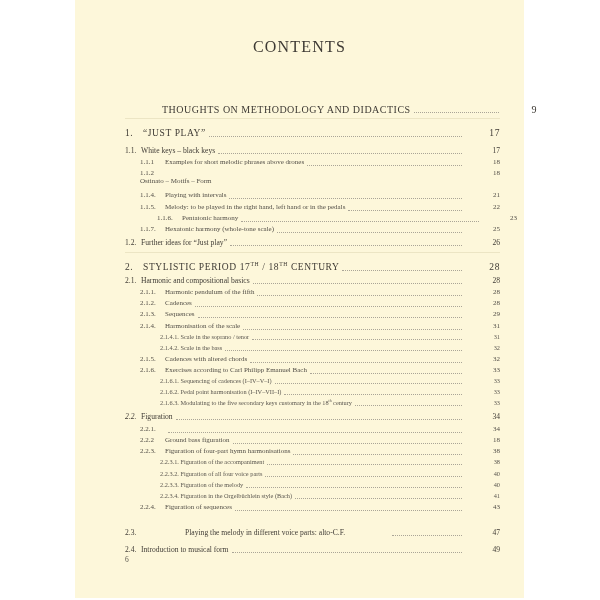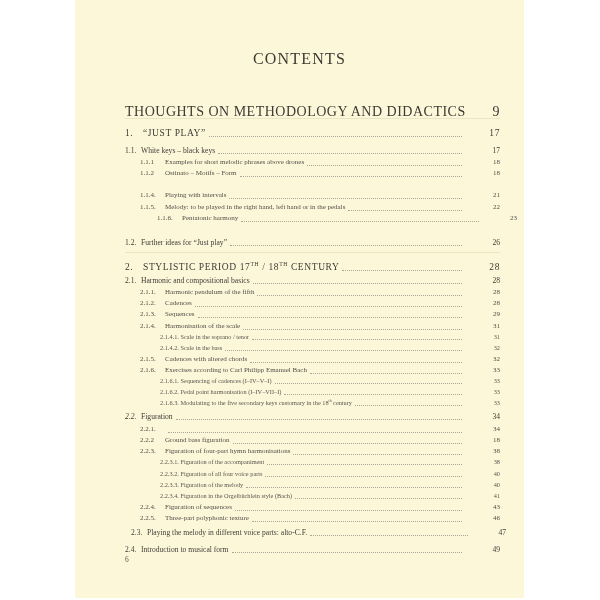--- a/index.html
+++ b/index.html
@@ -1,32 +1,32 @@
 <!DOCTYPE html>
 <html><head>
 <meta charset="utf-8">
 <style>
   html, body { margin:0; padding:0; background:#ffffff; }
   body { width:600px; height:600px; position:relative; overflow:hidden;
          font-family:"Liberation Serif","DejaVu Serif",serif; color:#4a4640; }
   .page { position:absolute; left:75px; top:0; width:449px; height:598px;
           background:#fdf7da; }
   .title { position:absolute; left:0; width:100%; top:38px; text-align:center;
-           font-size:16px; letter-spacing:1.2px; color:#3e3a34;margin-top:12px; }
+           font-size:16px; letter-spacing:1.2px; color:#3e3a34; }
   .toc { position:absolute; left:0; top:0; width:100%; height:100%; }
   .row { position:absolute; left:0; width:100%; display:flex; align-items:baseline;
          white-space:nowrap; }
   .row .num { flex:0 0 auto; }
   .row .txt { flex:0 0 auto; }
   .row .lead { flex:1 1 auto; overflow:hidden; margin:0 3px; color:#9a958a;
                border-bottom:1px dotted #aaa597; height:0; align-self:center;
                transform:translateY(3px); }
   .row .pg { position:absolute; right:24px; text-align:right; }
   
-  .l0 { font-size:14px; letter-spacing:0.5px; color:#3e3a34; }
+  .l0 { font-size:10px; letter-spacing:0.5px; color:#3e3a34;margin-left:37px; }
   .l1 { font-size:9.5px; letter-spacing:0.6px; color:#3e3a34; }
   .l2 { font-size:7.6px; color:#403c36;align-items:center; }
   .l3 { font-size:7px; color:#524e47; }
   .l4 { font-size:6.3px; color:#5a564f; }
   .rule { position:absolute; left:50px; right:24px; height:0; border-top:1px solid #ece5c4; }
   .footer-num { position:absolute; left:50px; top:555px; font-size:7.5px; color:#5a564f; }
   sup { font-size:60%; vertical-align:super; line-height:0; }
 </style>
 </head>
 <body>
@@ -50,21 +50,21 @@
         <span class="txt">White keys – black keys</span>
         <span class="lead" style="margin-right: 38px;"></span>
         <span class="pg" style="right: 0px;">17</span>
       </div>
       <div class="row l3" style="top: 158px; left: 65px; width: 360px;">
         <span class="num" style="width: 25px; display: inline-block;">1.1.1</span>
         <span class="txt">Examples for short melodic phrases above drones</span>
         <span class="lead" style="margin-right: 38px;"></span>
         <span class="pg" style="right: 0px;">18</span>
       </div>
-      <div class="row l3" style="top: 169px; left: 65px; width: 360px;">
+      <div class="row l3" style="top: 169px; left: 65px; width: 360px; flex-direction: column;">
         <span class="num" style="width: 25px; display: inline-block;">1.1.2</span>
         <span class="txt">Ostinato – Motifs – Form</span>
         <span class="lead" style="margin-right: 38px;"></span>
         <span class="pg" style="right: 0px;">18</span>
       </div>
       <div class="row l3" style="top: 191px; left: 65px; width: 360px;">
         <span class="num" style="width: 25px; display: inline-block;">1.1.4.</span>
         <span class="txt">Playing with intervals</span>
         <span class="lead" style="margin-right: 38px;"></span>
         <span class="pg" style="right: 0px;">21</span>
@@ -74,20 +74,26 @@
         <span class="txt">Melody: to be played in the right hand, left hand or in the pedals</span>
         <span class="lead" style="margin-right: 38px;"></span>
         <span class="pg" style="right: 0px;">22</span>
       </div>
       <div class="row l3" style="top: 214px; left: 82px; width: 360px; justify-content: space-between;">
         <span class="num" style="width: 25px; display: inline-block;">1.1.6.</span>
         <span class="txt">Pentatonic harmony</span>
         <span class="lead" style="margin-right: 38px;"></span>
         <span class="pg" style="right: 0px;">23</span>
       </div>
+      <div class="row l3" style="top: 225px; left: 65px; width: 360px;">
+        <span class="num" style="width: 25px; display: inline-block;">1.1.7.</span>
+        <span class="txt">Hexatonic harmony (whole-tone scale)</span>
+        <span class="lead" style="margin-right: 38px;"></span>
+        <span class="pg" style="right: 0px;">25</span>
+      </div>
       <div class="row l2" style="top: 238px; left: 50px; width: 375px;">
         <span class="num" style="width: 16px; display: inline-block;">1.2.</span>
         <span class="txt">Further ideas for “Just play”</span>
         <span class="lead" style="margin-right: 38px;"></span>
         <span class="pg" style="right: 0px;">26</span>
       </div>
       <div class="row l1" style="top: 262px; left: 50px; width: 375px;">
         <span class="num" style="width: 18px; display: inline-block;">2.</span>
         <span class="txt">STYLISTIC PERIOD 17<sup>TH</sup> / 18<sup>TH</sup> CENTURY</span>
         <span class="lead" style="margin-right: 38px;"></span>
@@ -202,27 +208,21 @@
         <span class="txt">2.2.3.4. Figuration in the Orgelbüchlein style (Bach)</span>
         <span class="lead" style="margin-right: 38px;"></span>
         <span class="pg" style="right: 0px;">41</span>
       </div>
       <div class="row l3" style="top: 503px; left: 65px; width: 360px;">
         <span class="num" style="width: 25px; display: inline-block;">2.2.4.</span>
         <span class="txt">Figuration of sequences</span>
         <span class="lead" style="margin-right: 38px;"></span>
         <span class="pg" style="right: 0px;">43</span>
       </div>
-      <div class="row l3" style="top: 514px; left: 65px; width: 360px;">
-        <span class="num" style="width: 25px; display: inline-block;">2.2.5.</span>
-        <span class="txt">Three-part polyphonic texture</span>
-        <span class="lead" style="margin-right: 38px;"></span>
-        <span class="pg" style="right: 0px;">46</span>
-      </div>
-      <div class="row l2" style="top: 528px; left: 56px; width: 375px;">
+      <div class="row l2" style="top: 528px; left: 50px; width: 375px; gap: 44px;">
         <span class="num" style="width: 16px; display: inline-block;">2.3.</span>
         <span class="txt">Playing the melody in different voice parts: alto-C.F.</span>
         <span class="lead" style="margin-right: 38px;"></span>
         <span class="pg" style="right: 0px;">47</span>
       </div>
       <div class="row l2" style="top: 545px; left: 50px; width: 375px;">
         <span class="num" style="width: 16px; display: inline-block;">2.4.</span>
         <span class="txt">Introduction to musical form</span>
         <span class="lead" style="margin-right: 38px;"></span>
         <span class="pg" style="right: 0px;">49</span>

